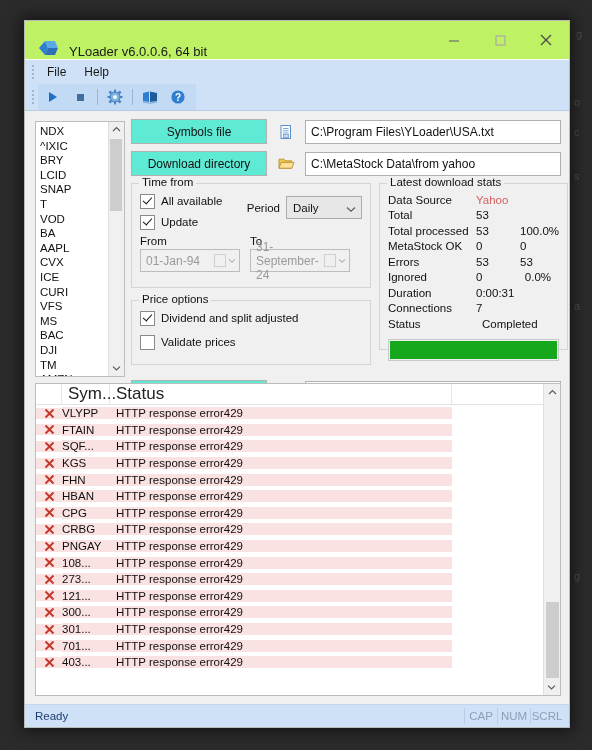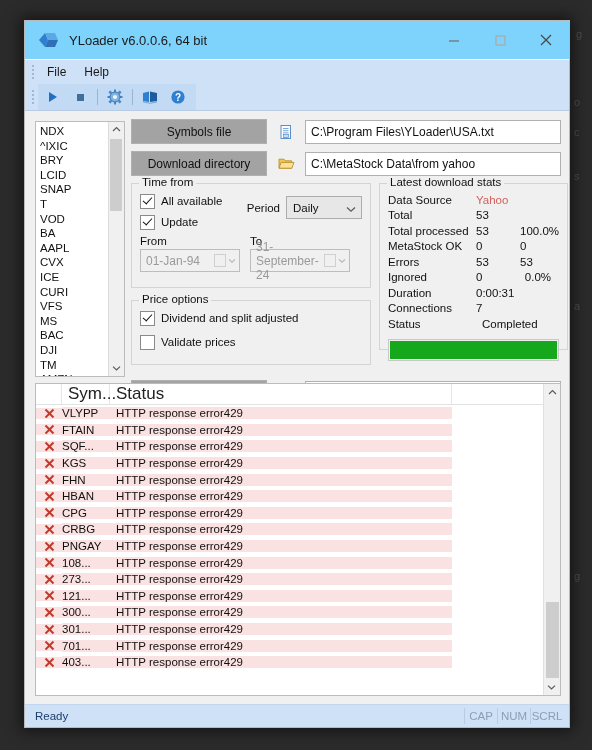--- a/index.html
+++ b/index.html
@@ -23,21 +23,21 @@
   .ghost-f{left:574px;top:570px;}
 
   .window{
     position:absolute;left:24px;top:20px;width:544px;height:706px;
     background:#f0f0f0;border:1px solid #b9b9b9;
     box-shadow:0 0 14px 3px rgba(0,0,0,.55);
     display:flex;flex-direction:column;
   }
   
   .titlebar{
-    height:38px;background:#7dd3fc;display:flex;align-items:center;
+    height:38px;background:#bef264;display:flex;align-items:flex-end;
     flex:0 0 auto;border-bottom:1px solid #ffffff;
   }
   .app-logo{width:26px;height:22px;margin-left:10px;margin-right:8px;flex:0 0 auto;}
   .title-text{font-size:13px;color:#1a1a1a;flex:1 1 auto;}
   .winbtn{
     width:46px;height:38px;display:flex;align-items:center;justify-content:center;
     flex:0 0 auto;
   }
   .winbtn svg{display:block;}
   
@@ -76,21 +76,21 @@
     display:flex;flex-direction:column;align-items:center;position:relative;
   }
   .vscroll .arrow{height:15px;display:flex;align-items:center;justify-content:center;}
   .thumb{position:absolute;left:1px;width:12px;background:#cdcdcd;}
 
   
   .panel{position:absolute;left:106px;top:8px;right:8px;bottom:8px;}
 
   .fieldrow{display:flex;align-items:center;margin-bottom:7px;}
   .btn{
-    height:23px;min-width:118px;padding:0 8px;background:#a3a3a3;
+    height:23px;min-width:118px;padding:0 8px;background:#5eead4;
     border:1px solid #b0b0b0;font-size:12px;color:#111;
     display:flex;align-items:center;justify-content:center;
   }
   .iconbtn{
     width:24px;height:23px;margin-left:6px;background:#f0f0f0;border:1px solid transparent;
     display:flex;align-items:center;justify-content:center;
   }
   .textinput{
     flex:1 1 auto;height:22px;margin-left:6px;background:#fff;border:1px solid #b0b0b0;
     font-size:12px;color:#111;display:flex;align-items:center;padding:0 5px;

